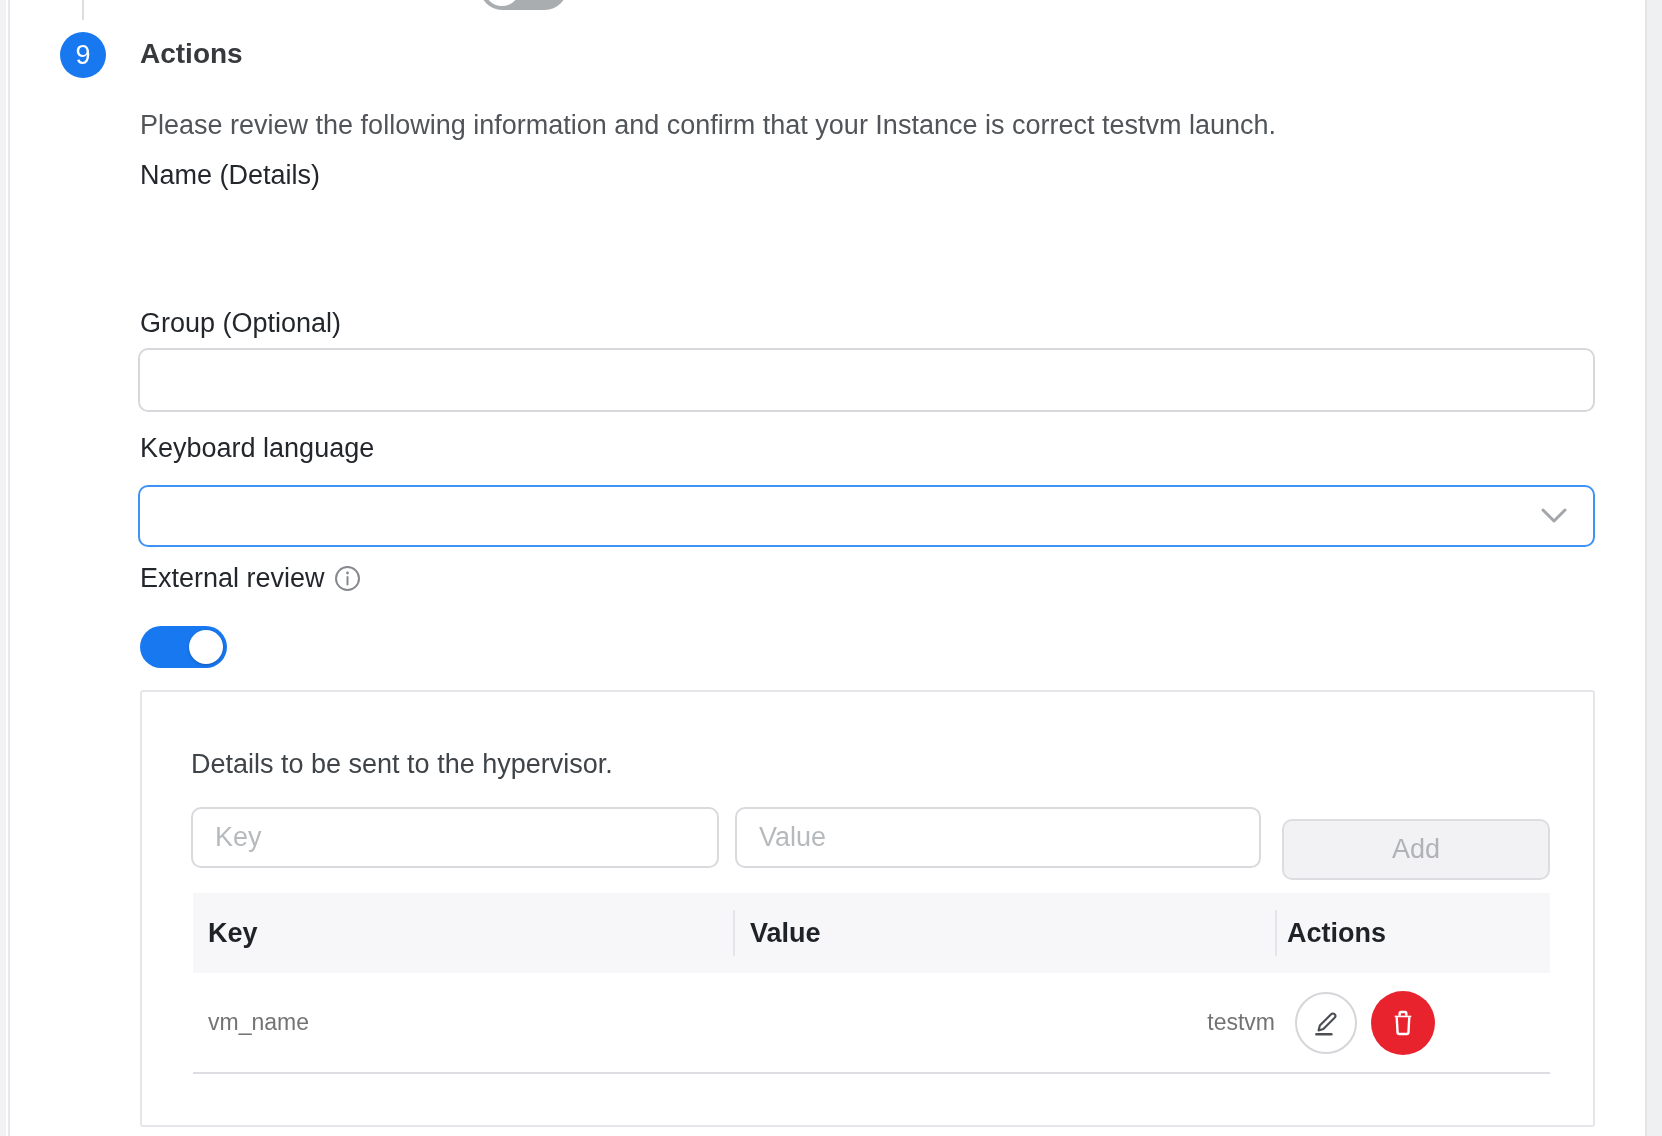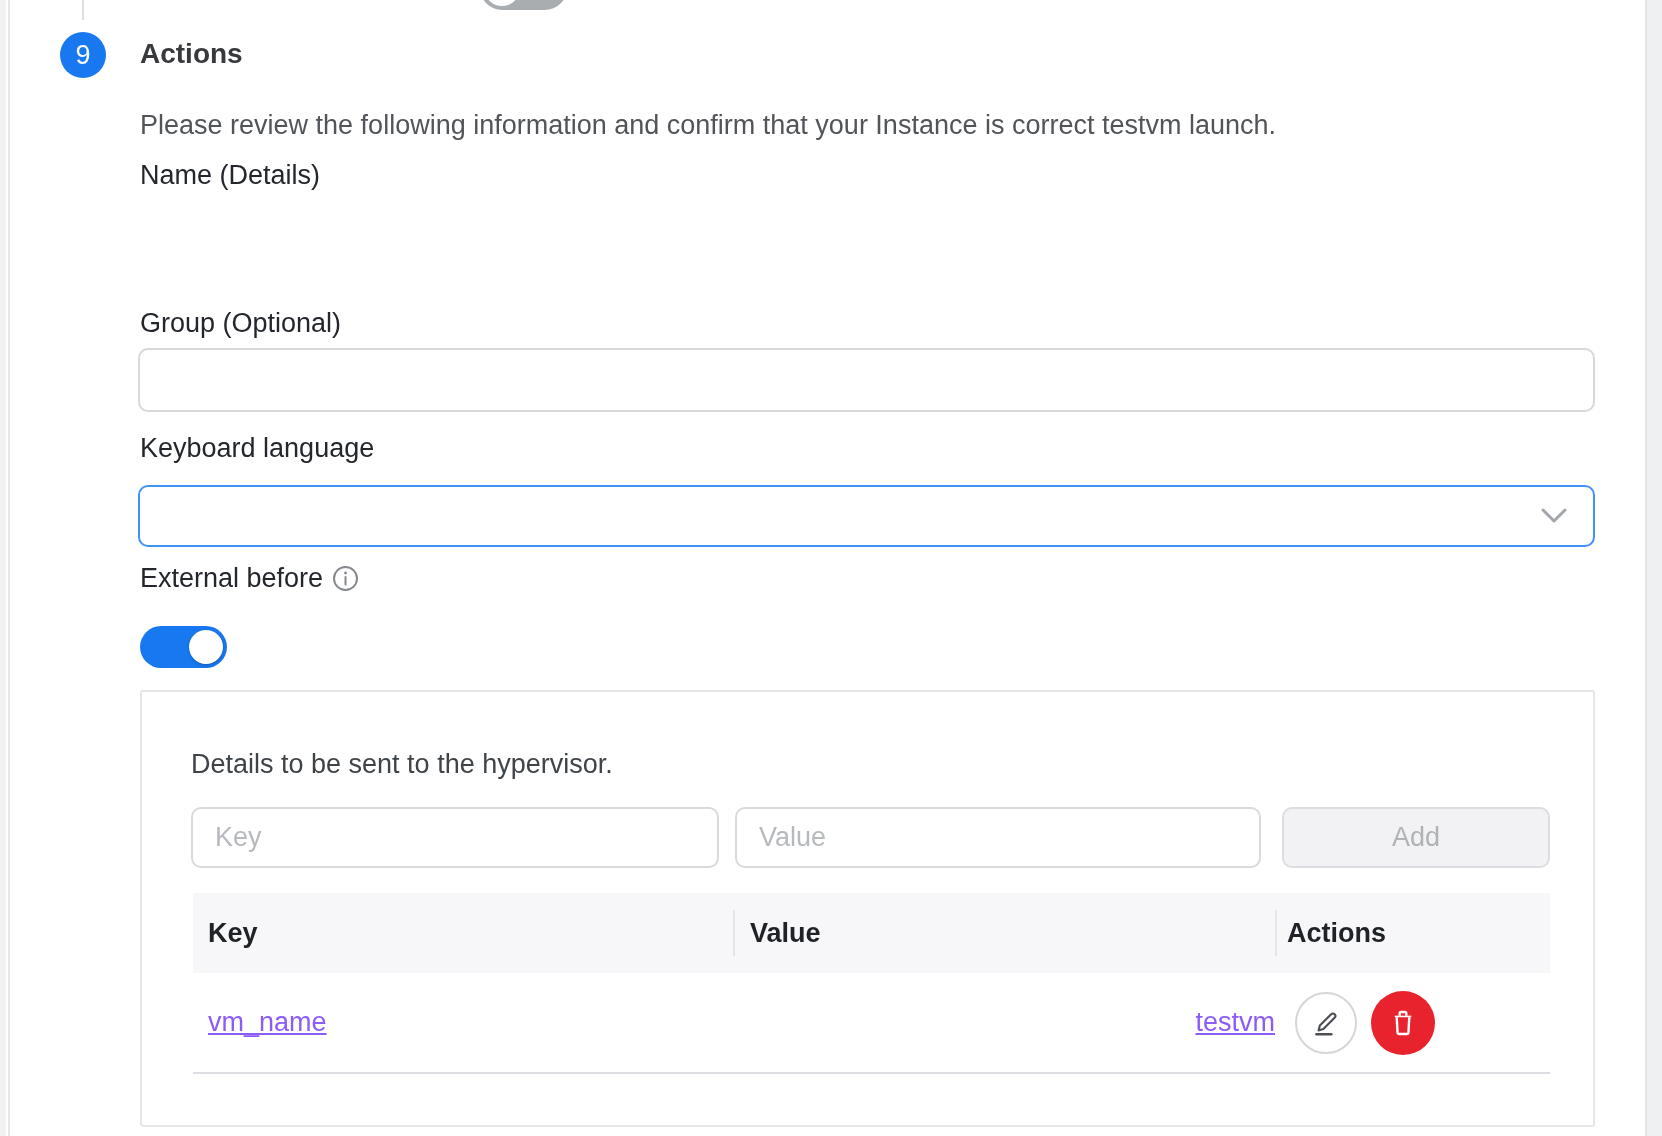--- a/index.html
+++ b/index.html
@@ -62,36 +62,36 @@
   .panel { position:absolute; left:140px; top:690px; width:1455px; height:437px;
            border:2px solid #e5e6e9; border-radius:3px; background:#fff; }
   .panel-desc { position:absolute; left:49px; top:57px; font-size:27px; color:#3f4449; }
 
   .kv-input { position:absolute; top:115px; height:61px; border:2px solid #d9dadd; border-radius:10px;
               background:#fff; font-family:"Liberation Sans", sans-serif; font-size:27px; color:#3e4247;
               padding:0 22px; outline:none; }
   .kv-input::placeholder { color:#b7babd; }
   .kv-key   { left:49px;  width:528px; }
   .kv-value { left:593px; width:526px; }
-  .add-btn  { position:absolute; left:1140px; top:115px; width:268px; height:61px;
+  .add-btn  { position:absolute; left:1140px; top:127px; width:268px; height:61px;
               background:#f2f2f4; border:2px solid #dcdde0; border-radius:10px;
               font-family:"Liberation Sans", sans-serif; font-size:27px; color:#b0b3b6; }
 
   .table { position:absolute; left:51px; top:201px; width:1357px; }
   .thead { position:relative; height:80px; background:#f7f7f9; display:flex; align-items:center; }
   .th { font-size:27px; font-weight:bold; color:#1f2226; }
   .th-key     { width:540px; padding-left:15px; }
   .th-value   { width:542px; padding-left:17px; }
   .th-actions { width:275px; padding-left:12px; }
   .th-sep { position:absolute; top:17px; width:2px; height:46px; background:#e4e5e8; }
   .sep1 { left:540px; } .sep2 { left:1082px; }
 
   .trow { position:relative; height:101px; display:flex; align-items:center;
           border-bottom:2px solid #dddee1; }
-  .td { font-size:27px; color:#8b5cf6;text-decoration:underline; }
+  .td { font-size:23px; color:#737373; }
   .td-key   { width:540px; padding-left:15px; }
   .td-value { width:542px; padding-left:17px;text-align:right; }
   .td-actions { width:275px; padding-left:20px; display:flex; align-items:center; gap:14px; }
 
   .icon-btn { display:flex; align-items:center; justify-content:center; border-radius:50%; cursor:pointer; }
   .edit-btn { width:62px; height:62px; background:#fff; border:2px solid #d5d6d9; }
   .del-btn  { width:64px; height:64px; background:#e8232e; border:none; }
 </style>
 </head>
 <body>
@@ -122,21 +122,21 @@
   <div class="field-label lbl-kb">Keyboard language</div>
   <div class="select">
     <span class="chev">
       <svg width="30" height="20" viewBox="0 0 30 20" fill="none">
         <polyline points="4,4 15,15 26,4" stroke="#a2a6ab" stroke-width="3" fill="none" stroke-linecap="round" stroke-linejoin="round"></polyline>
       </svg>
     </span>
   </div>
 
   <div class="ext-row">
-    <span class="ext-label">External before</span>
+    <span class="ext-label">External review</span>
     <span style="display:flex;">
       <svg width="27" height="27" viewBox="0 0 27 27" fill="none">
         <circle cx="13.5" cy="13.5" r="11.5" stroke="#85898e" stroke-width="2"></circle>
         <line x1="13.5" y1="12" x2="13.5" y2="19.5" stroke="#85898e" stroke-width="2" stroke-linecap="round"></line>
         <circle cx="13.5" cy="8" r="1.4" fill="#85898e"></circle>
       </svg>
     </span>
   </div>
 
   <div class="toggle">

